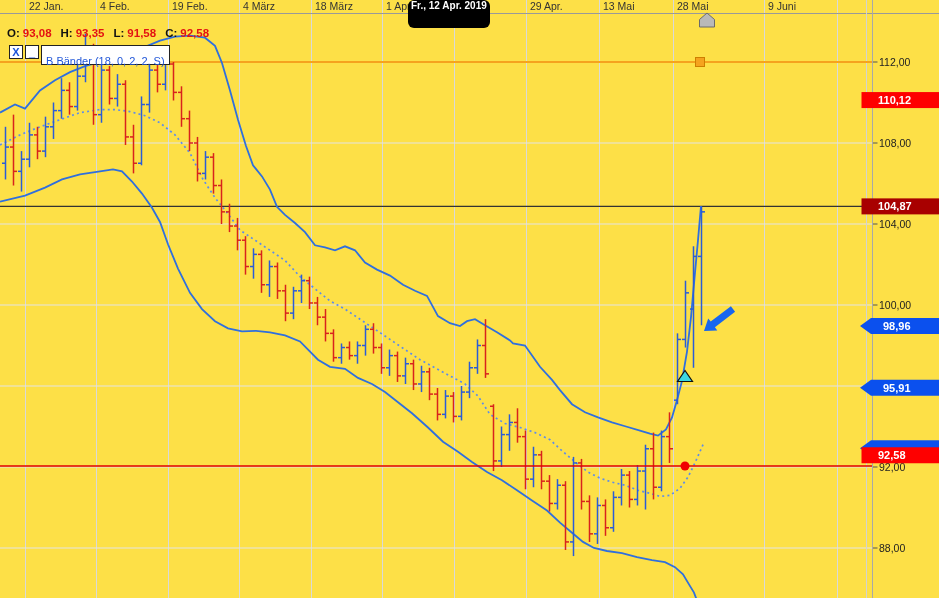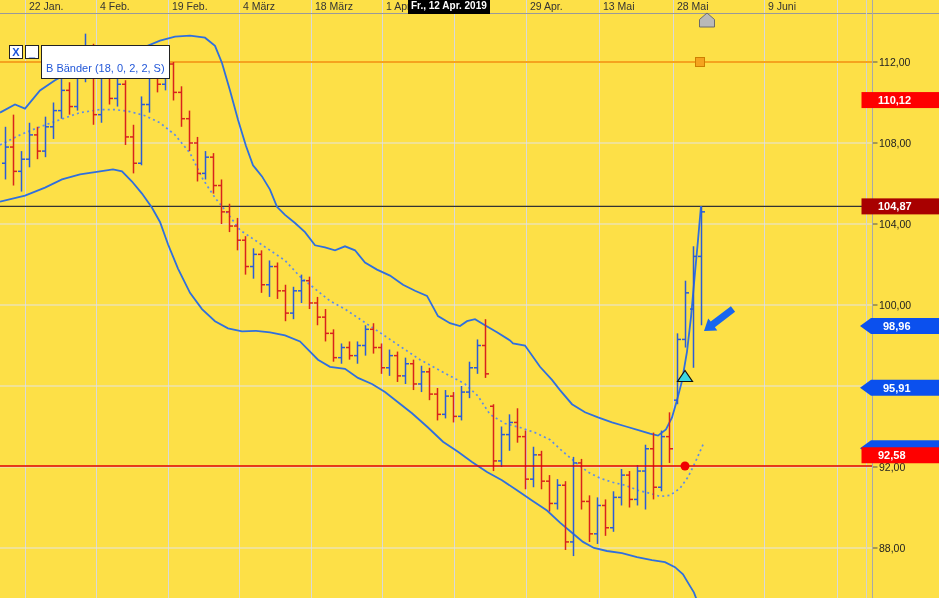--- a/index.html
+++ b/index.html
@@ -2,31 +2,31 @@
 <html><head>
 <meta charset="utf-8">
 <style>
   html,body{margin:0;padding:0;background:#fff;}
   .stage{position:relative;width:939px;height:598px;background:#fde047;overflow:hidden;
          font-family:"Liberation Sans",sans-serif;}
   #chart{position:absolute;left:0;top:0;}
   #chart text{font:10.5px "Liberation Sans",sans-serif;fill:#333;}
   #chart text.axis-price{fill:#222;}
   #chart text.special{font:bold 11px "Liberation Sans",sans-serif;fill:#fff;}
-  .tooltip{position:absolute;left:408px;top:0;height:14px;line-height:13px;background:#000;
-           color:#fff;font:bold 10px "Liberation Sans",sans-serif;padding:0 3px;white-space:nowrap;}
+  .tooltip{position:absolute;left:408px;top:0;height:28px;line-height:13px;background:#000;
+           color:#fff;font:bold 10px "Liberation Sans",sans-serif;padding:0 3px;white-space:nowrap;border-radius:6px;}
   .readout{position:absolute;left:7px;top:27px;font:bold 11.5px "Liberation Sans",sans-serif;
            color:#111;white-space:nowrap;}
   .readout .k{margin-right:3px;}
   .readout .v{color:#e31212;margin-right:9px;}
   .legend{position:absolute;left:9px;top:45px;display:flex;gap:2px;align-items:stretch;}
   .lbtn{width:14px;height:14px;border:1px solid #222;background:#fff;color:#1a53d8;
         font:bold 11px "Liberation Sans",sans-serif;display:flex;align-items:center;
         justify-content:center;cursor:pointer;box-sizing:border-box;}
-  .lbox{border:1px solid #222;background:#fff;color:#2257d8;padding:16px 4px;height:14px;
+  .lbox{border:1px solid #222;background:#fff;color:#2257d8;padding:9px 4px;height:14px;
         line-height:13px;font:11px "Liberation Sans",sans-serif;box-sizing:border-box;cursor:pointer;}
 </style>
 </head>
 <body>
 
 <div class="stage">
   <svg id="chart" width="939" height="598">
       <line x1="25.5" y1="0" x2="25.5" y2="598" stroke="#d9d9d9"></line>
       <line x1="96.5" y1="0" x2="96.5" y2="598" stroke="#d9d9d9"></line>
       <line x1="168.5" y1="0" x2="168.5" y2="598" stroke="#d9d9d9"></line>
@@ -531,19 +531,22 @@
       <text x="883" y="330.0600000000001" class="special">98,96</text>
       <polygon points="860,387.82250000000005 871,379.82250000000005 939,379.82250000000005 939,395.82250000000005 871,395.82250000000005" fill="#0b50ee"></polygon>
       <text x="883" y="391.82250000000005" class="special">95,91</text>
       <polygon points="860,448.16749999999985 871,440.16749999999985 939,440.16749999999985 939,456.16749999999985 871,456.16749999999985" fill="#0b50ee"></polygon>
       <rect x="861.5" y="447.25500000000005" width="77.5" height="16" fill="#fe0000"></rect>
       <text x="878" y="459.25500000000005" class="special">92,58</text>
     </svg>
 
   <div class="tooltip">Fr., 12 Apr. 2019</div>
 
+  <div class="readout">
+    <span class="k">O:</span><span class="v">93,08</span><span class="k">H:</span><span class="v">93,35</span><span class="k">L:</span><span class="v">91,58</span><span class="k">C:</span><span class="v">92,58</span>
+  </div>
 
   <div class="legend">
     <span class="lbtn">X</span>
     <span class="lbtn">_</span>
     <span class="lbox">B Bänder (18, 0, 2, 2, S)</span>
   </div>
 </div>
 
 </body></html>

